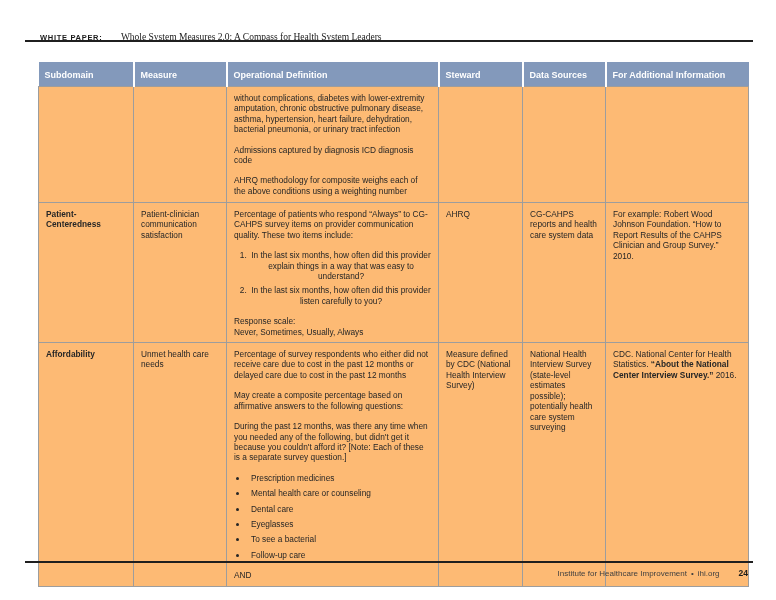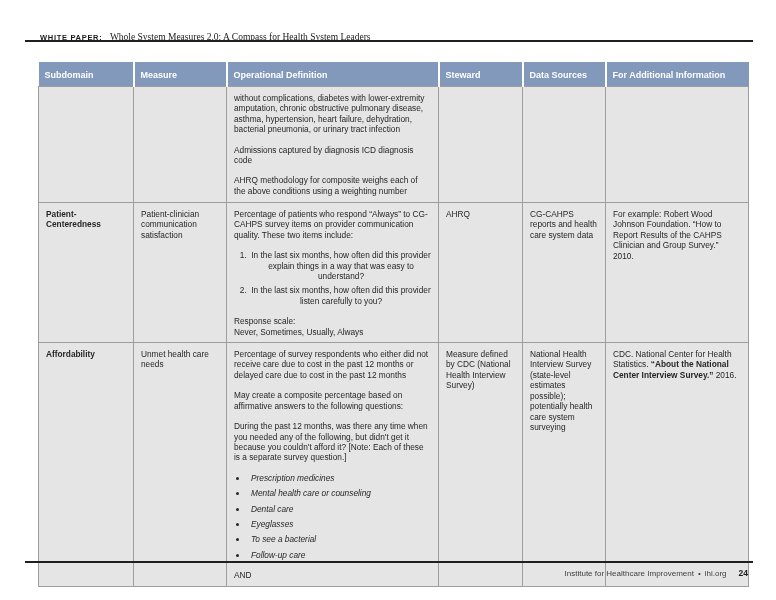--- a/index.html
+++ b/index.html
@@ -2,54 +2,54 @@
 <html><head>
 <meta charset="utf-8">
 <style>
   * { margin: 0; padding: 0; box-sizing: border-box; }
   html, body { width: 776px; height: 600px; background: #ffffff; overflow: hidden; }
   body { font-family: "Liberation Sans", sans-serif; color: #262626; position: relative; }
 
   
   .running-header { position: absolute; left: 40px; top: 26px; white-space: nowrap; }
   .rh-label { font-size: 7.5px; font-weight: bold; letter-spacing: 0.7px; color: #1a1a1a; }
-  .rh-title { font-family: "Liberation Serif", serif; font-size: 9.5px; color: #1a1a1a; margin-left: 3px; }
+  .rh-title { font-family: "Liberation Serif", serif; font-size: 9.5px; color: #1a1a1a; margin-left: 14px; }
   .top-rule { position: absolute; left: 25px; top: 40px; width: 728px; height: 2px; background: #1f1f1f; }
 
   
   .tbl-wrap { position: absolute; left: 38px; top: 62px; width: 710px; }
   table { border-collapse: collapse; table-layout: fixed; width: 710px; }
   thead th {
     background: #8399bb; color: #ffffff; font-size: 9px; font-weight: bold;
     text-align: left; vertical-align: middle; padding: 4px 6px; height: 24px;
     border-top: 1px solid #8399bb; border-bottom: 1px solid #9d9d9d;
   }
   thead th + th { border-left: 2px solid #ffffff; }
   tbody td {
-    border: 1px solid #9d9d9d; vertical-align: top; background: #e5e5e5;
+    border: 1px solid #9d9d9d; vertical-align: top; background: #fdba74;
     padding: 6px 7px 5px 7px; font-size: 8.3px; line-height: 10.4px; color: #262626;
   }
   tbody tr:nth-child(1) { height: 116px; }
   tbody tr:nth-child(2) { height: 130px; }
   tbody tr:nth-child(3) { height: 228px; }
   tbody td:first-child p { font-weight: bold; }
   td p { margin: 0 0 10px 0; }
   td p:last-child { margin-bottom: 0; }
   td ol { list-style: decimal outside; margin: 0 0 10px 0; padding-left: 15px; text-align: center; }
   td ol li { margin-bottom: 4px; padding-left: 2px; }
   td ul { list-style: disc outside; margin: 0 0 10px 0; padding-left: 14px; }
-  td ul li { margin-bottom: 5px; padding-left: 3px; font-style: italic; }
+  td ul li { margin-bottom: 5px; padding-left: 3px; }
   .i { }
   .b { font-weight: bold; }
 
   
   .footer-rule { position: absolute; left: 25px; top: 561px; width: 728px; height: 2px; background: #1f1f1f; }
   .page-footer { position: absolute; right: 28px; top: 568px; font-size: 8px; color: #3f3f3f; white-space: nowrap; }
   .page-footer .sep { margin: 0 4px; }
-  .page-footer .pagenum { font-weight: bold; color: #1a1a1a; margin-left: 12px; font-size: 8.5px; }
+  .page-footer .pagenum { font-weight: bold; color: #1a1a1a; margin-left: 19px; font-size: 8.5px; }
 </style>
 </head>
 <body>
 
 <div class="running-header">
   <span class="rh-label">WHITE PAPER:</span>
   <span class="rh-title">Whole System Measures 2.0: A Compass for Health System Leaders</span>
 </div>
 <div class="top-rule"></div>
 

